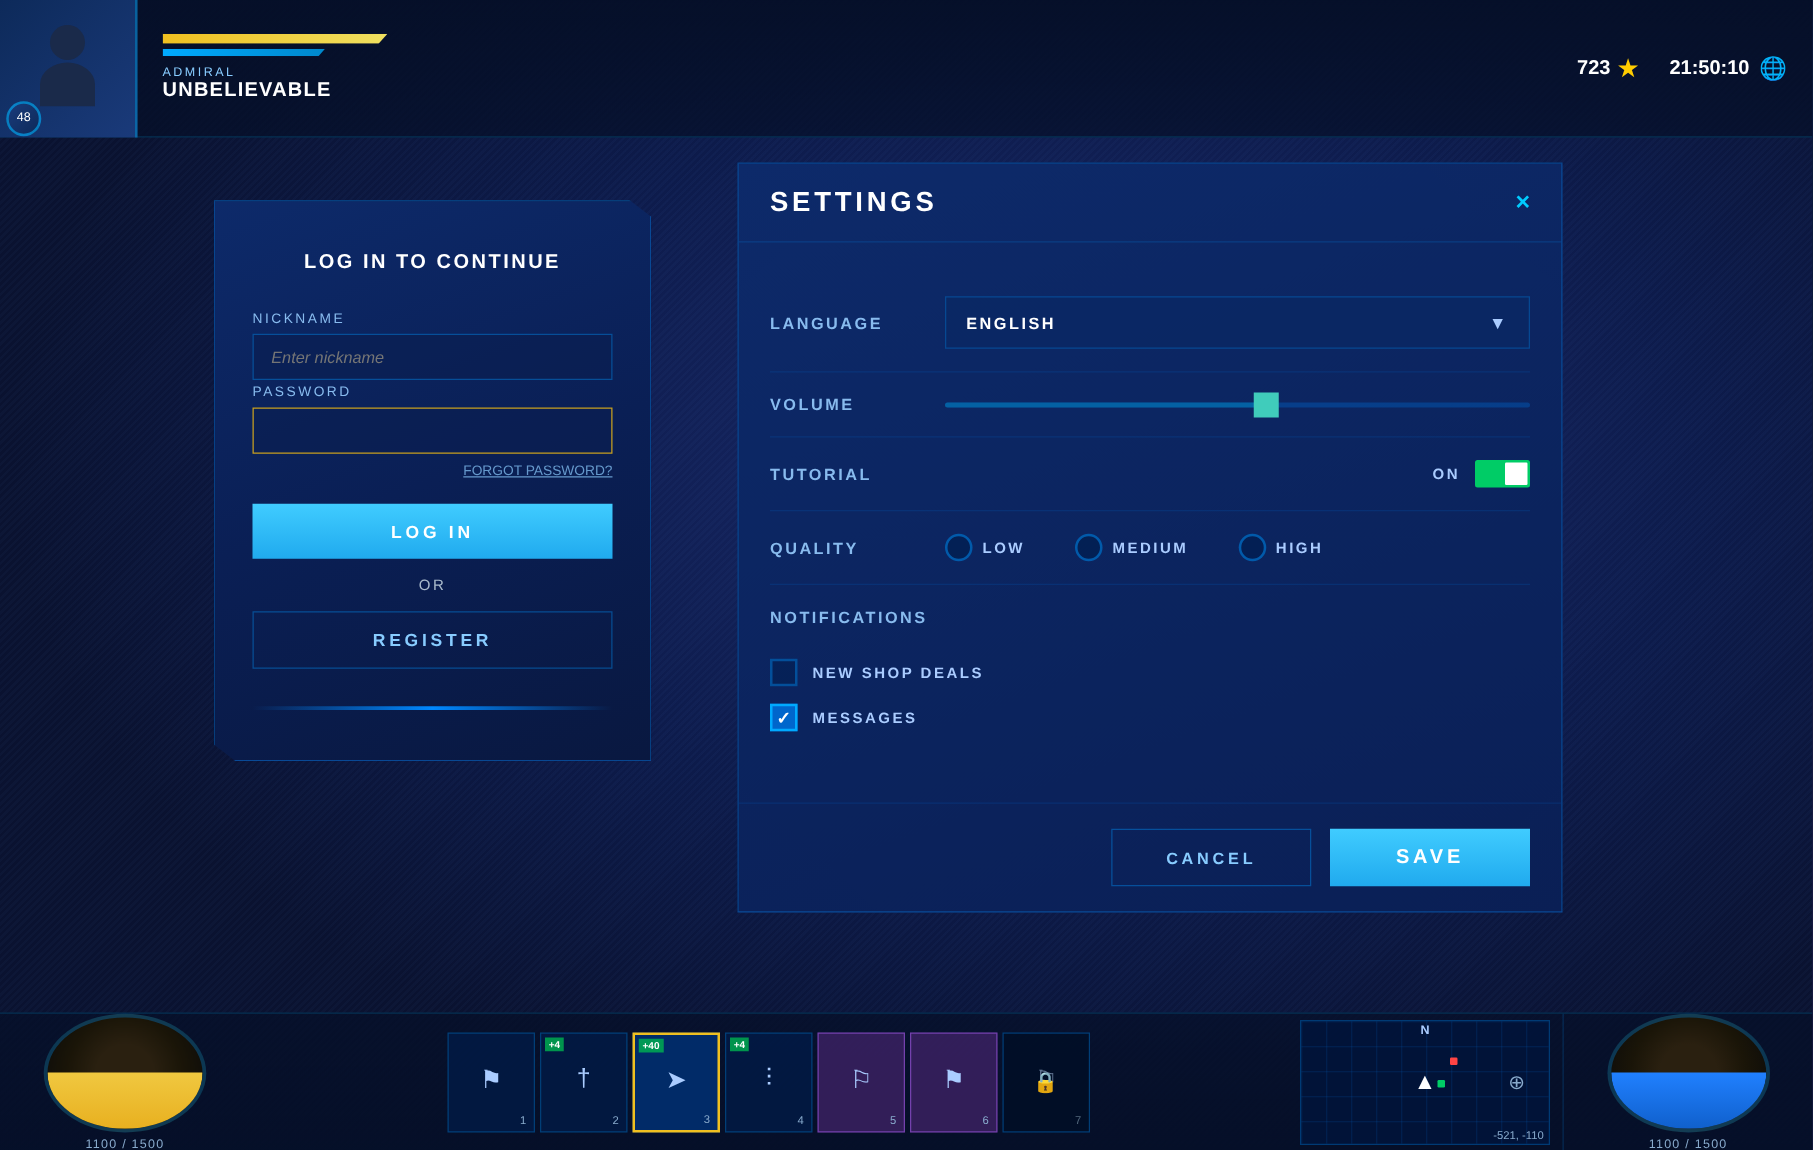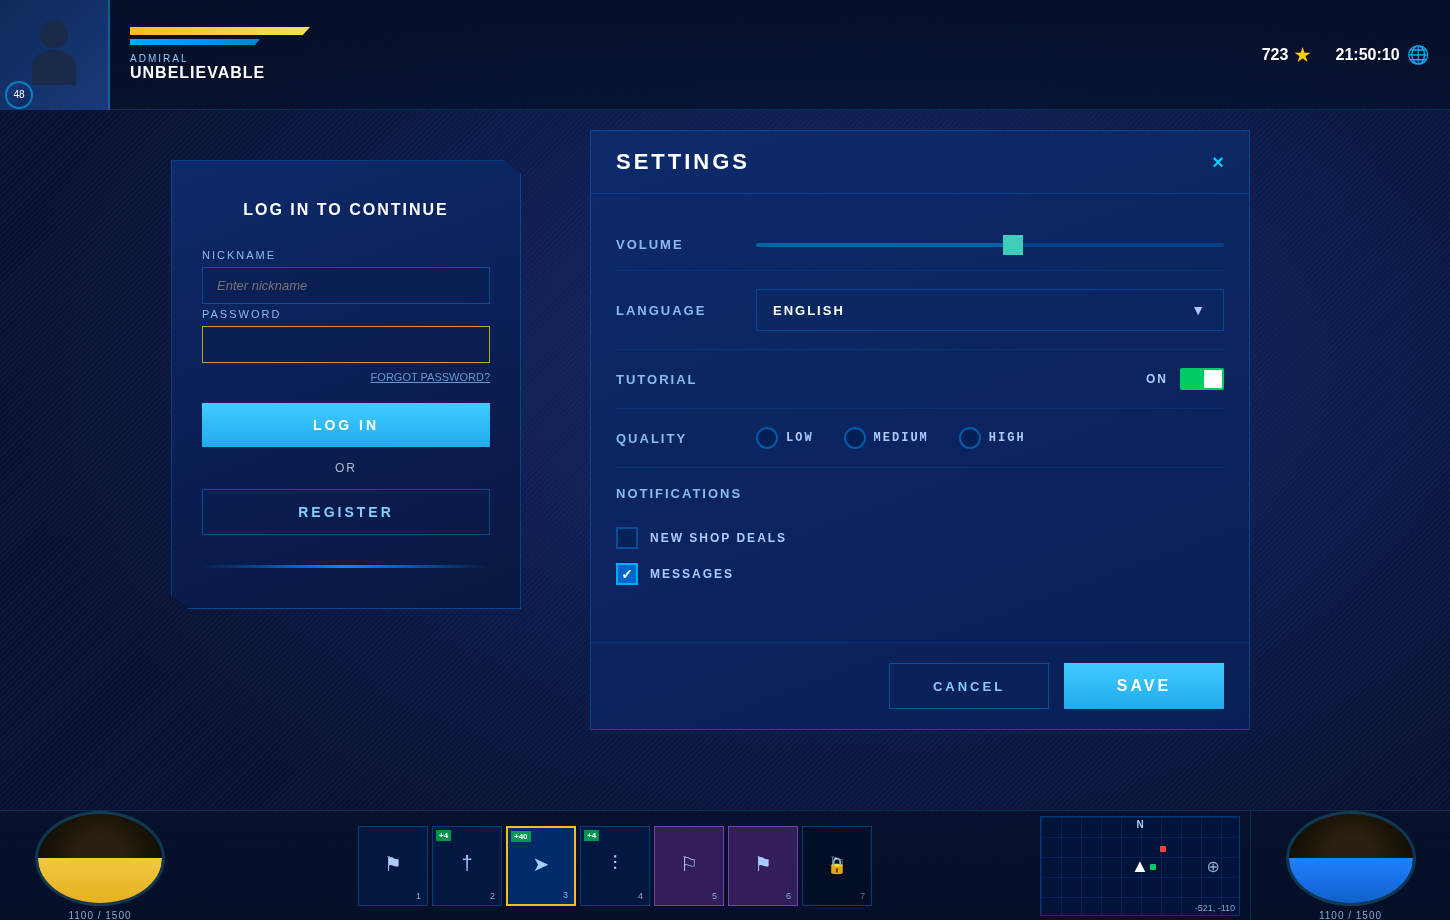--- a/index.html
+++ b/index.html
@@ -374,23 +374,22 @@
       background: #fff;
       position: absolute;
       right: 2px;
       top: 2px;
       border-radius: 1px;
     }
 
     
     .quality-options {
       display: flex;
-      gap: 30px;
-      align-items: center;
-      font-family: Liberation Mono, monospace;
+      gap: 40px;
+      align-items: center;
     }
     .quality-option {
       display: flex;
       align-items: center;
       gap: 8px;
       cursor: pointer;
     }
     .radio-circle {
       width: 22px;
       height: 22px;
@@ -750,35 +749,35 @@
 
   <div class="settings-panel">
     <div class="settings-header">
       <div class="settings-title">SETTINGS</div>
       <button class="close-btn">×</button>
     </div>
 
     <div class="settings-body">
 
       <div class="settings-row">
+        <div class="settings-row-label">LANGUAGE</div>
+        <div class="settings-row-control">
+          <div class="lang-dropdown">
+            <span>ENGLISH</span>
+            <span class="chevron-down">▼</span>
+          </div>
+        </div>
+      </div>
+
+      <div class="settings-row">
         <div class="settings-row-label">VOLUME</div>
         <div class="settings-row-control">
           <div class="volume-track">
             <div class="volume-fill"></div>
             <div class="volume-thumb"></div>
-          </div>
-        </div>
-      </div>
-
-      <div class="settings-row">
-        <div class="settings-row-label">LANGUAGE</div>
-        <div class="settings-row-control">
-          <div class="lang-dropdown">
-            <span>ENGLISH</span>
-            <span class="chevron-down">▼</span>
           </div>
         </div>
       </div>
 
       <div class="settings-row">
         <div class="settings-row-label">TUTORIAL</div>
         <div class="settings-row-control">
           <span class="tutorial-on-label">ON</span>
           <div class="toggle-on">
             <div class="toggle-thumb"></div>

